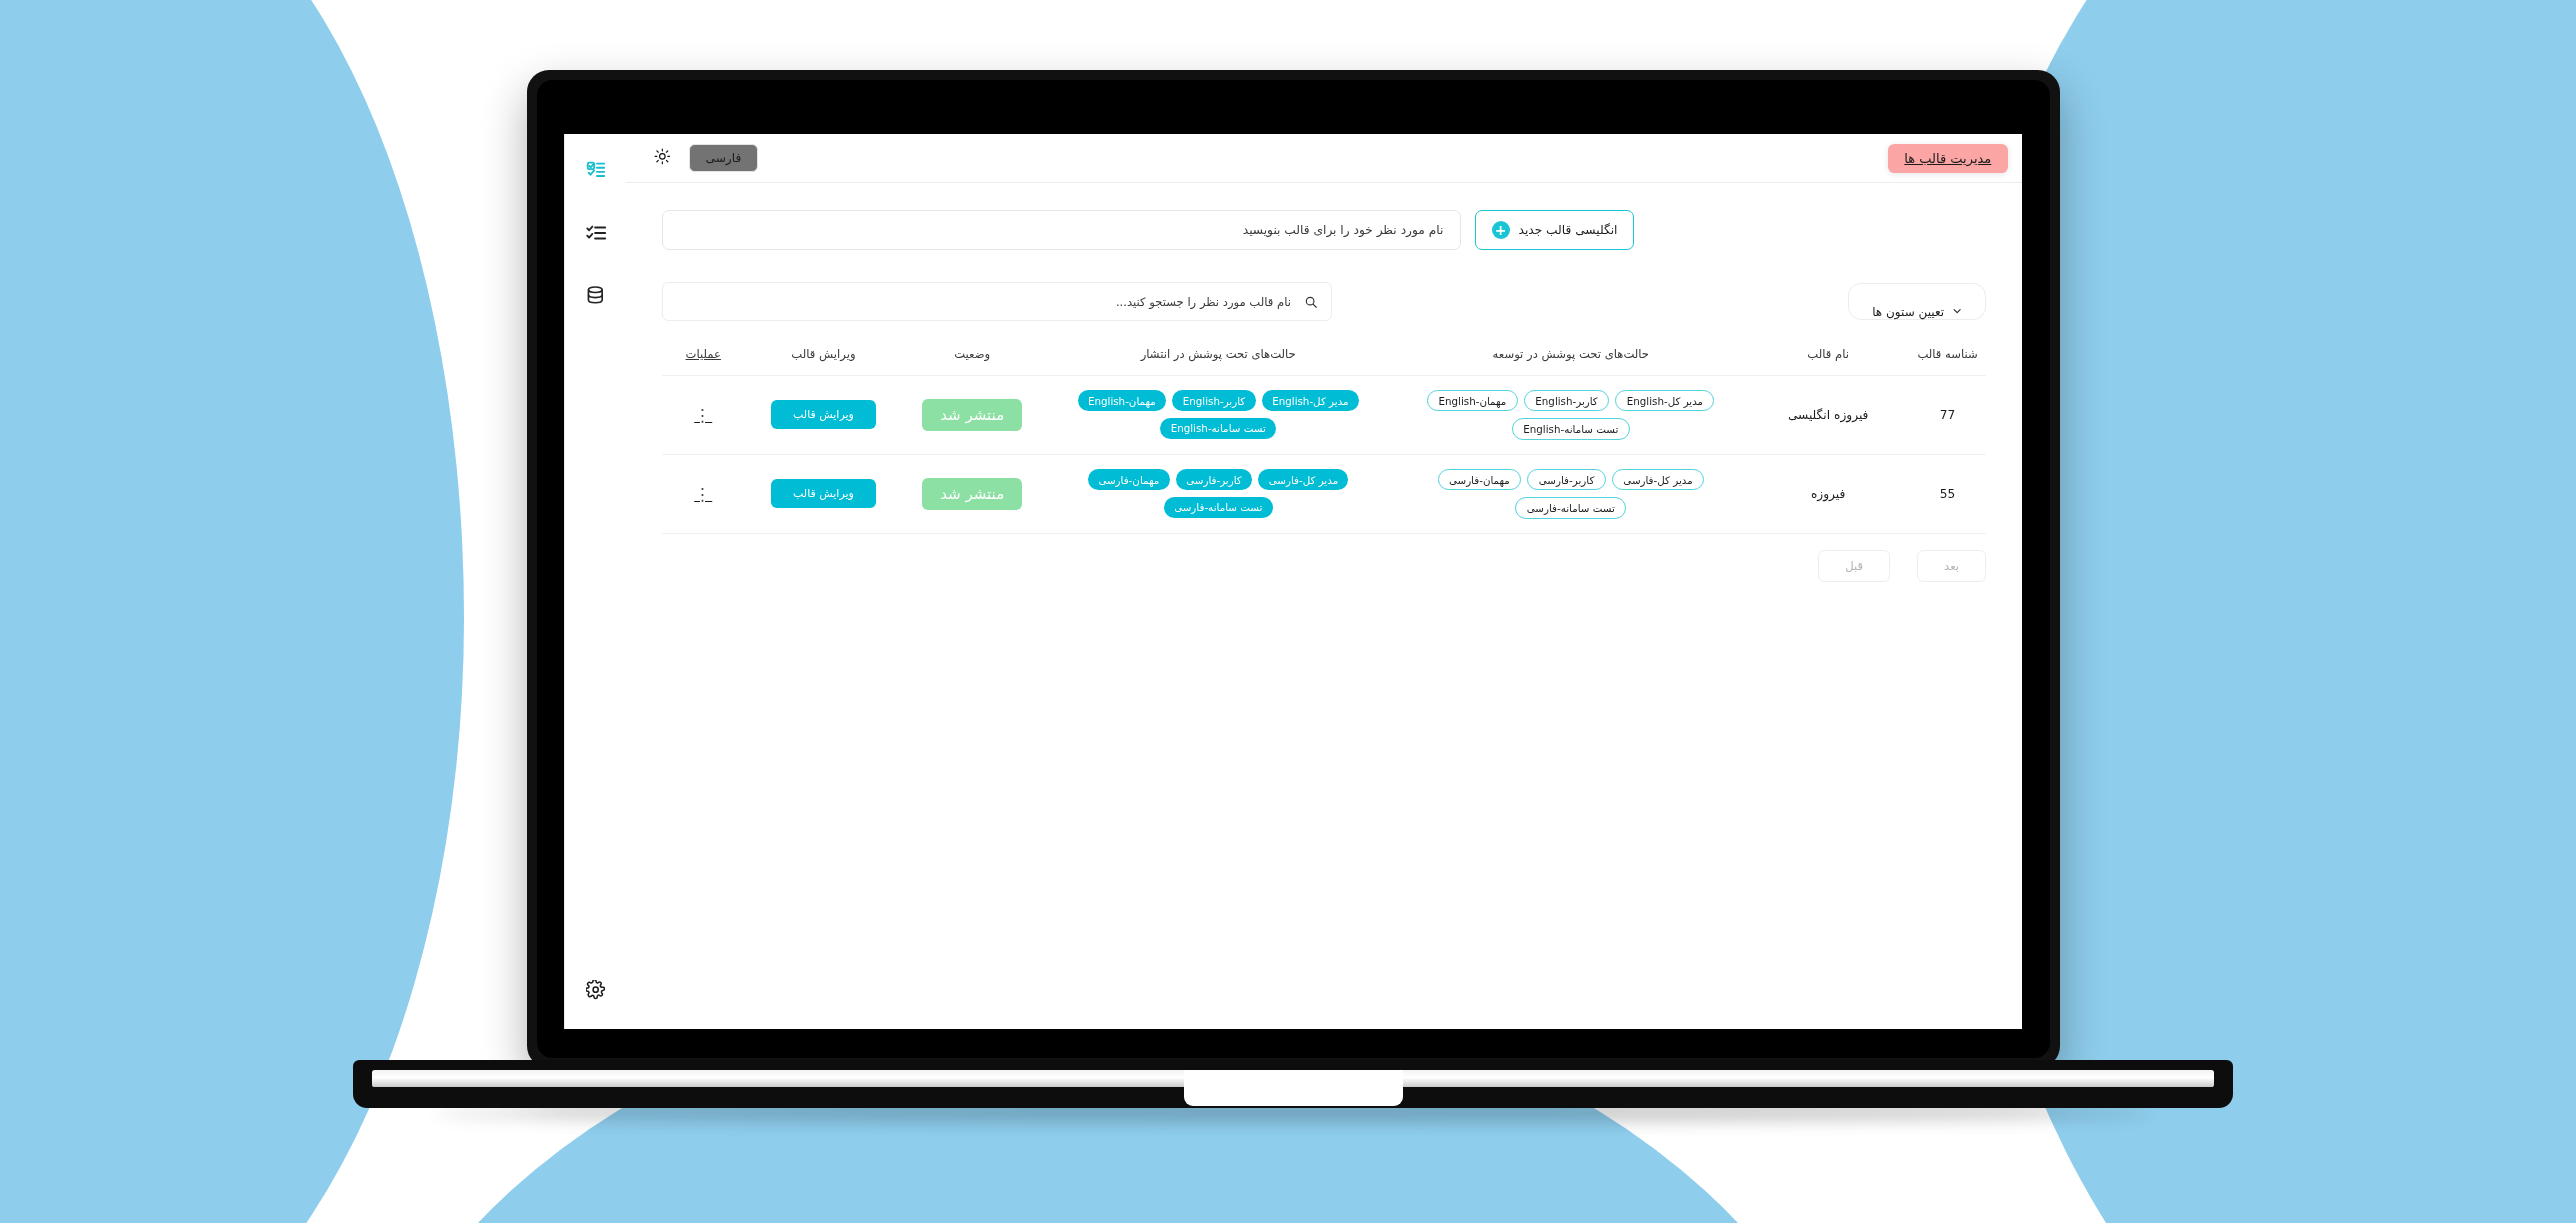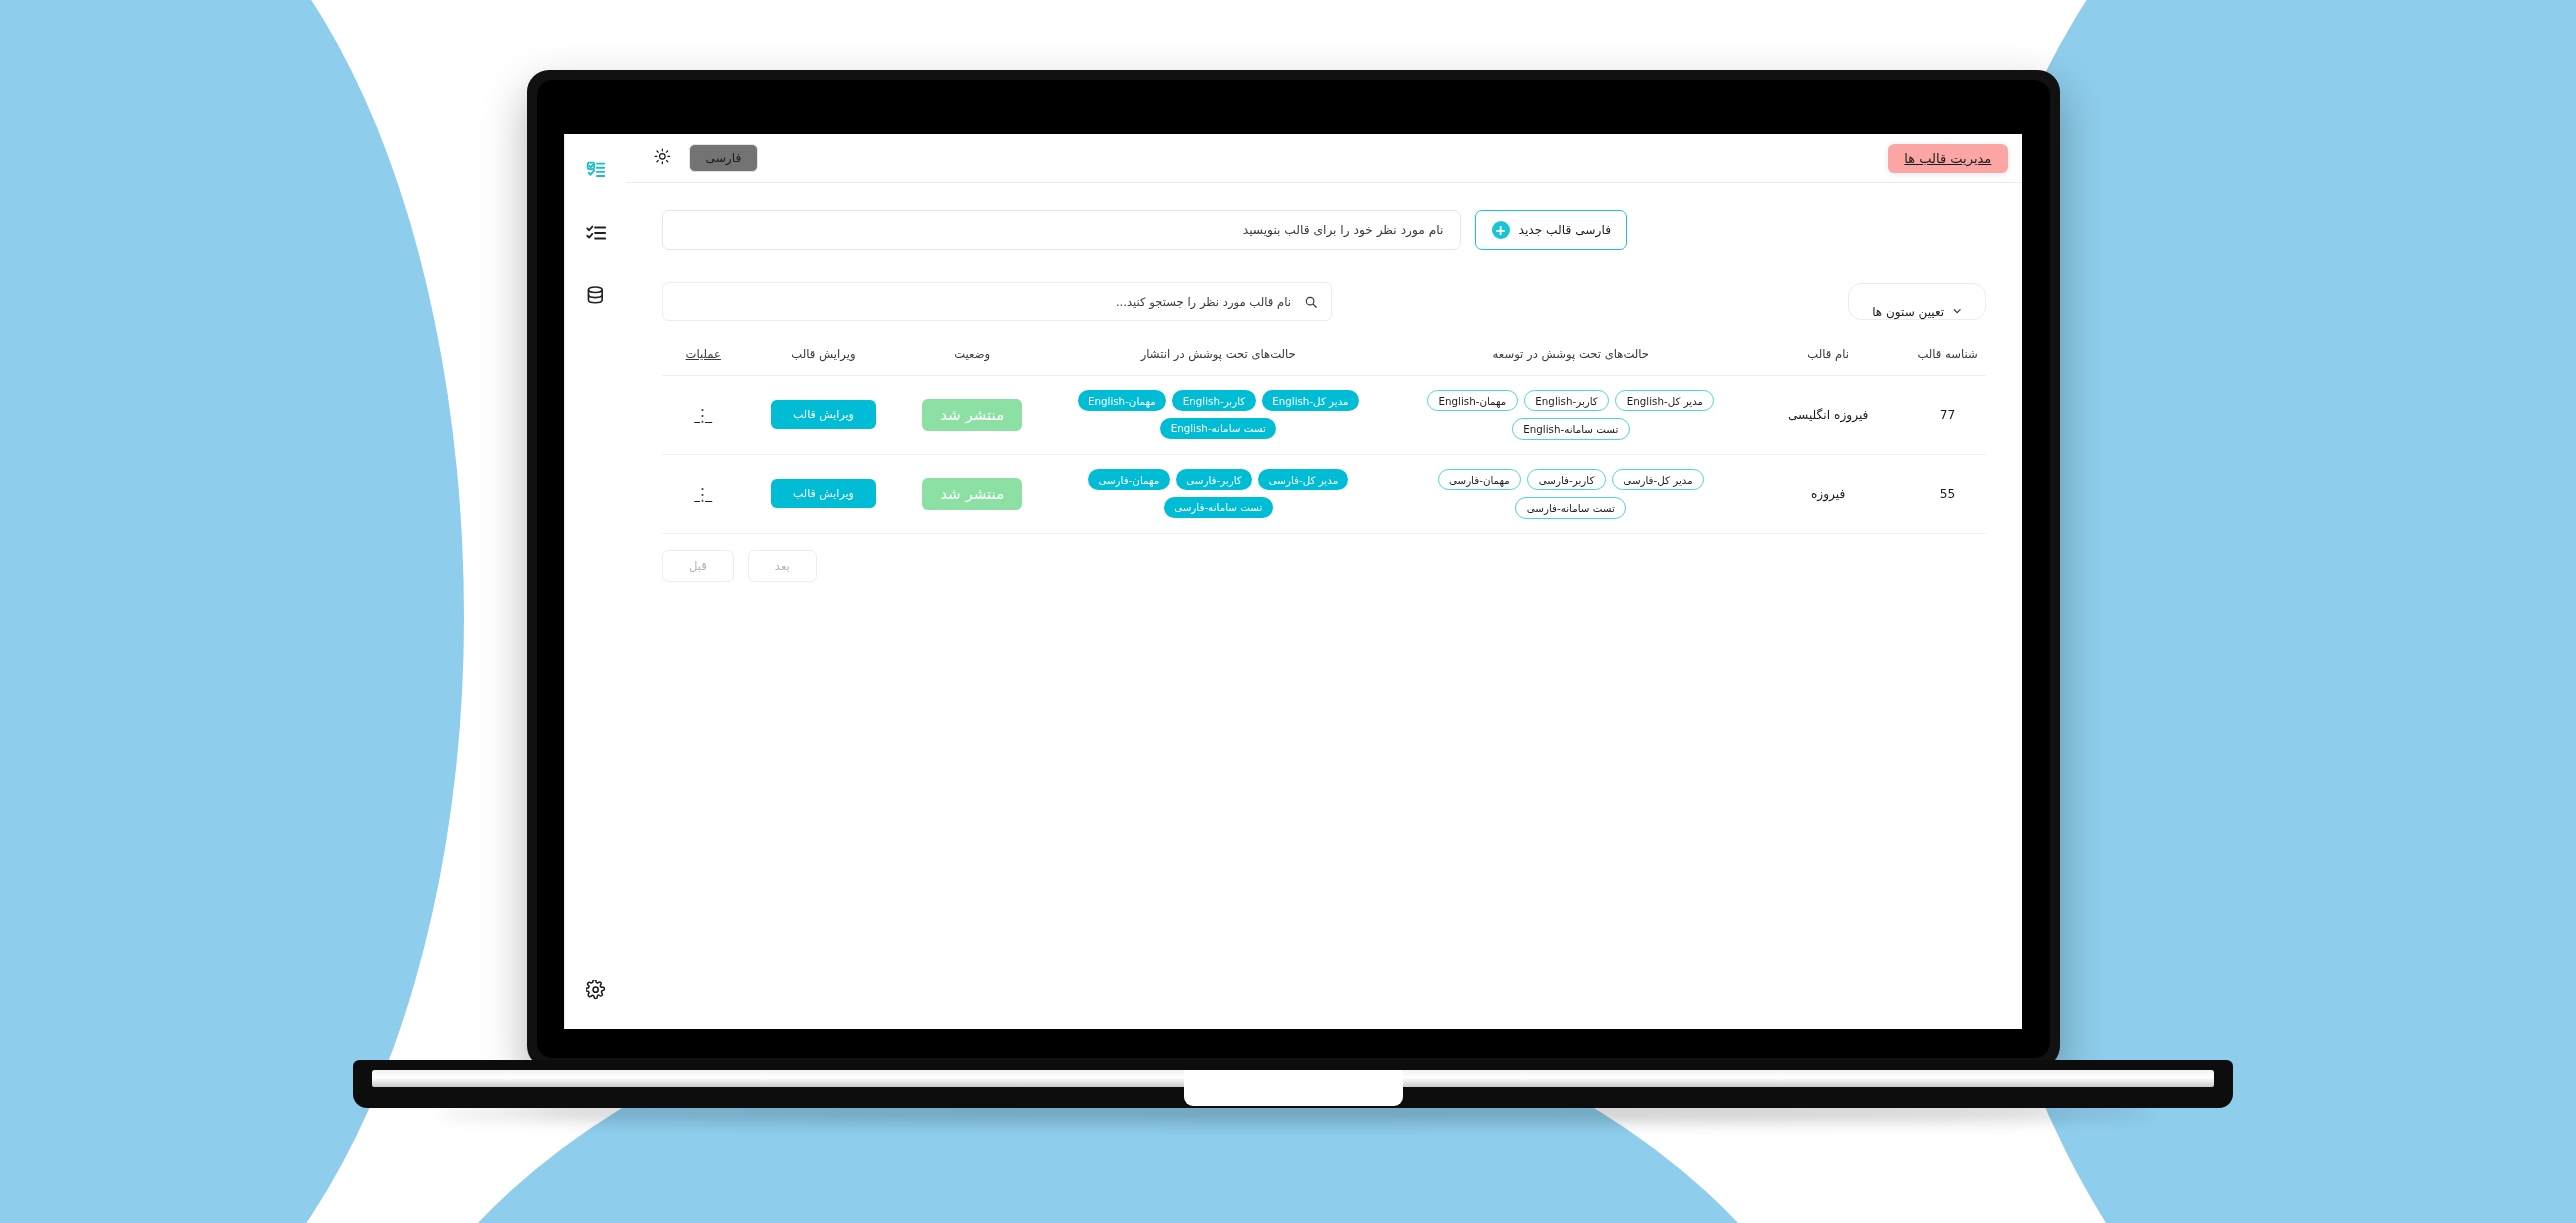--- a/index.html
+++ b/index.html
@@ -222,21 +222,21 @@
     cursor: pointer; font-family: inherit;
   }
   .chip-edit {
     display: inline-block; background: #00bcd4; color: #ffffff;
     border-radius: 5.8px; padding: 7.7px 22px; font-size: 11px; border: none;
     cursor: pointer; font-family: inherit;
   }
   .kebab { font-size: 16.7px; color: #4a4a4a; cursor: pointer; letter-spacing: 1.3px; line-height: .6; }
 
   
-  .pager { display: flex; flex-direction: row-reverse; gap: 14px; margin-top: 16.7px; }
+  .pager { display: flex; flex-direction: row-reverse; gap: 27px; margin-top: 16.7px; justify-content: flex-end; }
   .pager-btn {
     border: 0.6px solid #ededed; background: #fff; border-radius: 6.4px;
     padding: 7.7px 26px; font-size: 11.6px; color: #b3b3b3;
     cursor: pointer; font-family: inherit;
   }
 </style>
 </head>
 <body>
 
 <div id="stage">
@@ -316,21 +316,21 @@
                 </button>
               </div>
             </header>
 
             <div class="content">
 
               <div class="create-row">
                 <input class="create-input" type="text" placeholder="نام مورد نظر خود را برای قالب بنویسید" style="">
                 <button class="add-btn">
                   <span class="plus-badge">+</span>
-                  <span>فارسی قالب جدید</span>
+                  <span>انگلیسی قالب جدید</span>
                 </button>
               </div>
 
               <div class="filter-row">
                 <div class="search-wrap">
                   <input class="search-input" type="text" placeholder="نام قالب مورد نظر را جستجو کنید..." style="">
                   <span class="search-icon-box">
                     <svg width="14" height="14" viewBox="0 0 24 24" fill="none" stroke="#333" stroke-width="2" stroke-linecap="round">
                       <circle cx="10.5" cy="10.5" r="6.5"></circle>
                       <path d="M15.5 15.5L21 21"></path>

